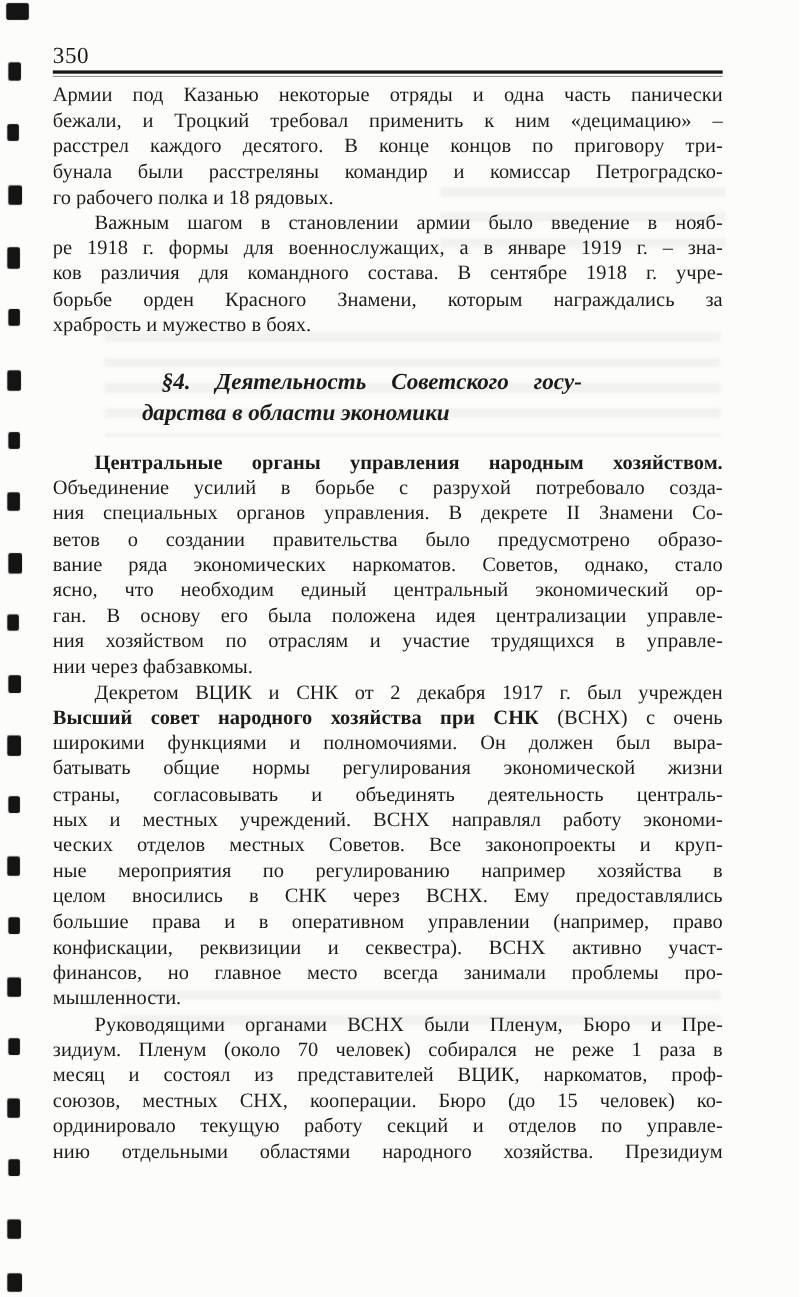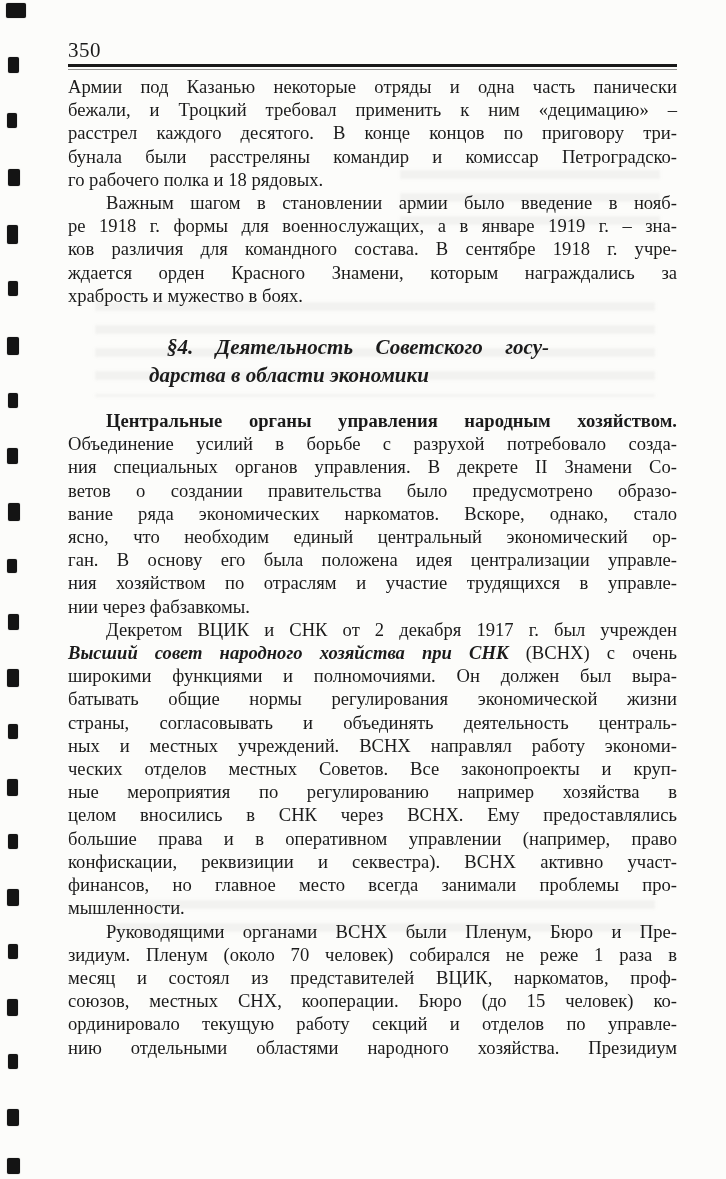--- a/index.html
+++ b/index.html
@@ -14,31 +14,31 @@
   .scan-mark{
     position:absolute;background:#141414;border-radius:2px;
     box-shadow:0 0 1px rgba(0,0,0,.6);
   }
   
   .smudge{
     position:absolute;pointer-events:none;
     background:repeating-linear-gradient(180deg,rgba(70,70,70,.055) 0 9px,rgba(0,0,0,0) 9px 23px);
     filter:blur(1.4px);
   }
-  .content{position:absolute;left:68px;top:38px;width:609px;}
+  .content{position:absolute;left:48px;top:38px;width:609px;}
   .pagenum{font-size:21px;line-height:24px;letter-spacing:.5px;}
   .rule{margin-top:2px;border-top:3px solid #181818;}
   .rule::after{content:"";display:block;height:1px;background:rgba(20,20,20,.45);margin-top:2px;}
   .blocks{margin-top:5px;font-size:18.6px;line-height:23.2px;}
   .para{margin:0;}
   .line{text-align:justify;text-align-last:justify;}
   .line.lastline{text-align-last:left;}
   .line.indent{text-indent:38px;}
   .b{font-weight:bold;}
-  .i{font-style:italic;}
+  .i{}
   .heading{
     width:400px;margin:26px 0 20px 81px;
     font-weight:bold;font-style:italic;
     font-size:21px;line-height:28px;
   }
   .heading .line.indent{text-indent:18px;}
 </style>
 </head>
 <body>
 
@@ -81,33 +81,33 @@
           <div class="line"><span>Армии под Казанью некоторые отряды и одна часть панически</span></div>
           <div class="line"><span>бежали, и Троцкий требовал применить к ним «децимацию» –</span></div>
           <div class="line"><span>расстрел каждого десятого. В конце концов по приговору три-</span></div>
           <div class="line"><span>бунала были расстреляны командир и комиссар Петроградско-</span></div>
           <div class="line lastline"><span>го рабочего полка и 18 рядовых.</span></div>
         </div>
         <div class="para">
           <div class="line indent"><span>Важным шагом в становлении армии было введение в нояб-</span></div>
           <div class="line"><span>ре 1918 г. формы для военнослужащих, а в январе 1919 г. – зна-</span></div>
           <div class="line"><span>ков различия для командного состава. В сентябре 1918 г. учре-</span></div>
-          <div class="line"><span>ждается орден Красного Знамени, которым награждались за</span></div>
+          <div class="line"><span>борьбе орден Красного Знамени, которым награждались за</span></div>
           <div class="line lastline"><span>храбрость и мужество в боях.</span></div>
         </div>
         <div class="heading">
           <div class="line indent"><span>§4. Деятельность Советского госу-</span></div>
           <div class="line lastline"><span>дарства в области экономики</span></div>
         </div>
         <div class="para">
           <div class="line indent"><span class="b">Центральные органы управления народным хозяйством.</span></div>
           <div class="line"><span>Объединение усилий в борьбе с разрухой потребовало созда-</span></div>
           <div class="line"><span>ния специальных органов управления. В декрете II Знамени Со-</span></div>
           <div class="line"><span>ветов о создании правительства было предусмотрено образо-</span></div>
-          <div class="line"><span>вание ряда экономических наркоматов. Вскоре, однако, стало</span></div>
+          <div class="line"><span>вание ряда экономических наркоматов. Советов, однако, стало</span></div>
           <div class="line"><span>ясно, что необходим единый центральный экономический ор-</span></div>
           <div class="line"><span>ган. В основу его была положена идея централизации управле-</span></div>
           <div class="line"><span>ния хозяйством по отраслям и участие трудящихся в управле-</span></div>
           <div class="line lastline"><span>нии через фабзавкомы.</span></div>
         </div>
         <div class="para">
           <div class="line indent"><span>Декретом ВЦИК и СНК от 2 декабря 1917 г. был учрежден</span></div>
           <div class="line"><span class="b i">Высший совет народного хозяйства при СНК</span><span> (ВСНХ) с очень</span></div>
           <div class="line"><span>широкими функциями и полномочиями. Он должен был выра-</span></div>
           <div class="line"><span>батывать общие нормы регулирования экономической жизни</span></div>

